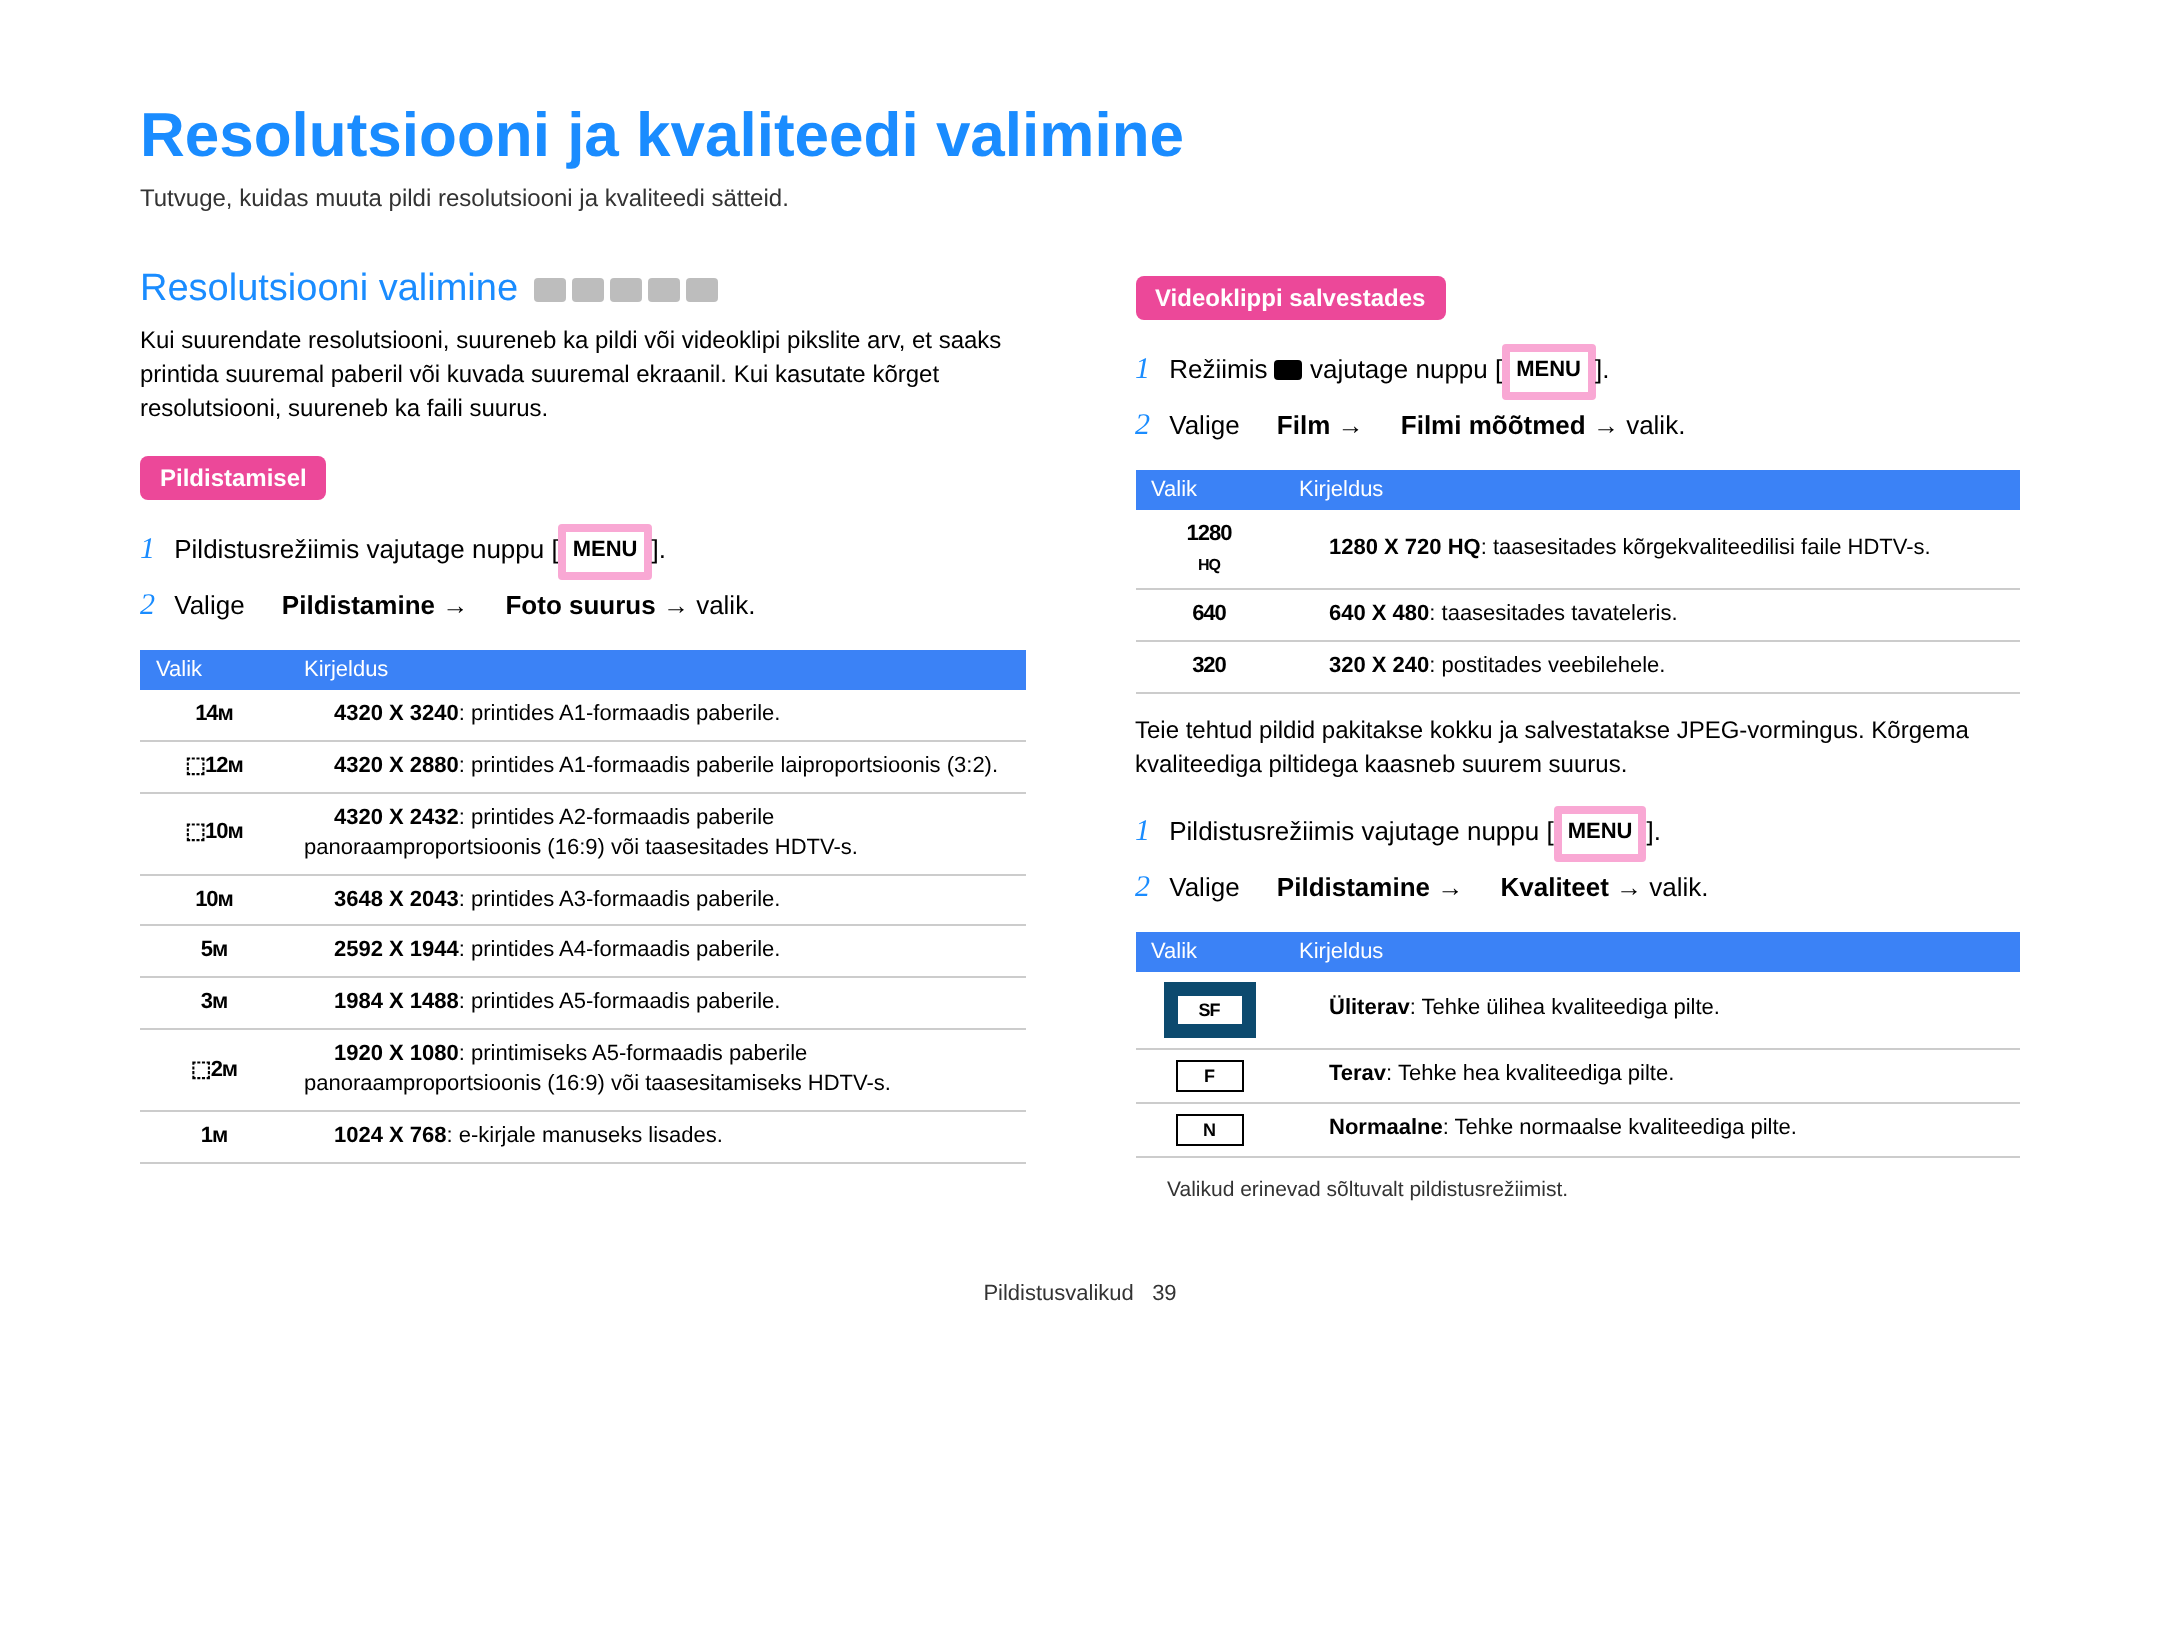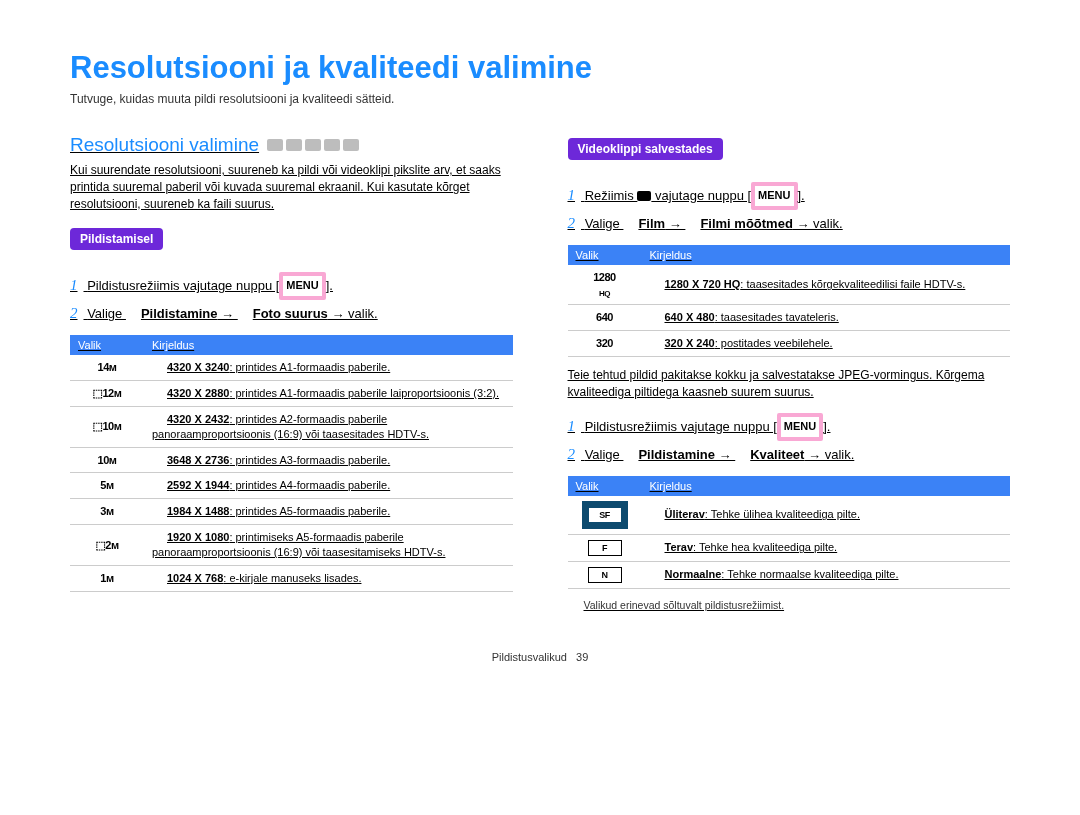--- a/index.html
+++ b/index.html
@@ -22,21 +22,20 @@
     margin: 0 0 6px 0;
   }
   .page-subtitle {
     font-size: 12px;
     color: #333;
     margin-bottom: 28px;
   }
   .columns {
     display: flex;
     gap: 55px;
-    text-decoration: underline;
   }
   .col {
     flex: 1;
     min-width: 0;
   }
   .section-title {
     color: #1a8cff;
     font-size: 19px;
     font-weight: normal;
     margin: 0 0 6px 0;
@@ -57,27 +56,27 @@
     background: #888;
     border-radius: 2px;
   }
   .section-intro {
     font-size: 12px;
     line-height: 1.4;
     margin-bottom: 12px;
   }
   .subheading {
     display: inline-block;
-    background: #6d28d9;
+    background: #ec4899;
     color: #fff;
     font-size: 12px;
     font-weight: bold;
     padding: 4px 10px;
     border-radius: 4px;
-    margin: 4px 0 22px 0;
+    margin: 4px 0 12px 0;
   }
   .steps {
     font-size: 13px;
     line-height: 1.8;
     margin-bottom: 8px;
   }
   .step-num {
     font-style: italic;
     font-family: Georgia, serif;
     font-size: 15px;
@@ -202,21 +201,21 @@
             <tr>
               <td class="iconcell"><span class="res-icon">⬚12ᴍ</span></td>
               <td><strong>4320 X 2880</strong><span>: printides A1-formaadis paberile laiproportsioonis (3:2).</span></td>
             </tr>
             <tr>
               <td class="iconcell"><span class="res-icon">⬚10ᴍ</span></td>
               <td><strong>4320 X 2432</strong><span>: printides A2-formaadis paberile panoraamproportsioonis (16:9) või taasesitades HDTV-s.</span></td>
             </tr>
             <tr>
               <td class="iconcell"><span class="res-icon">10ᴍ</span></td>
-              <td><strong>3648 X 2736</strong><span>: printides A3-formaadis paberile.</span></td>
+              <td><strong>3648 X 2043</strong><span>: printides A3-formaadis paberile.</span></td>
             </tr>
             <tr>
               <td class="iconcell"><span class="res-icon">5ᴍ</span></td>
               <td><strong>2592 X 1944</strong><span>: printides A4-formaadis paberile.</span></td>
             </tr>
             <tr>
               <td class="iconcell"><span class="res-icon">3ᴍ</span></td>
               <td><strong>1984 X 1488</strong><span>: printides A5-formaadis paberile.</span></td>
             </tr>
             <tr>

